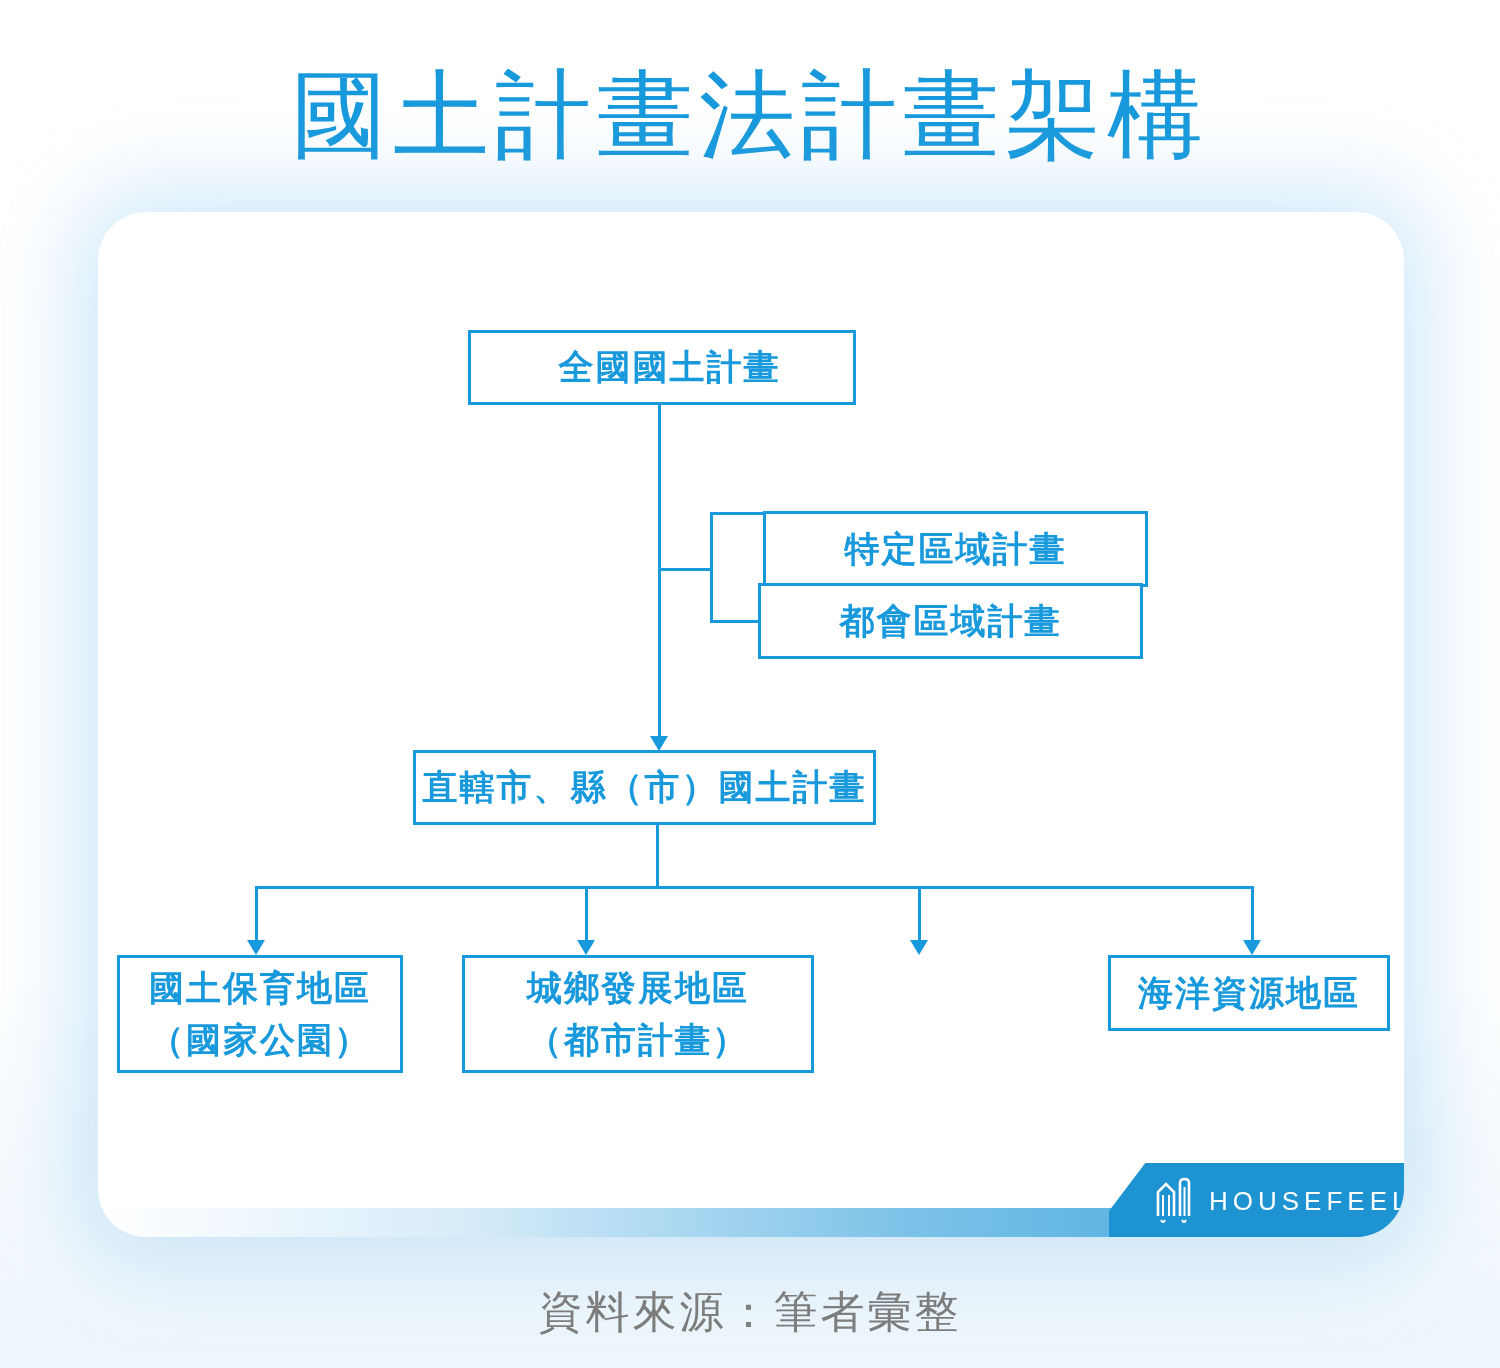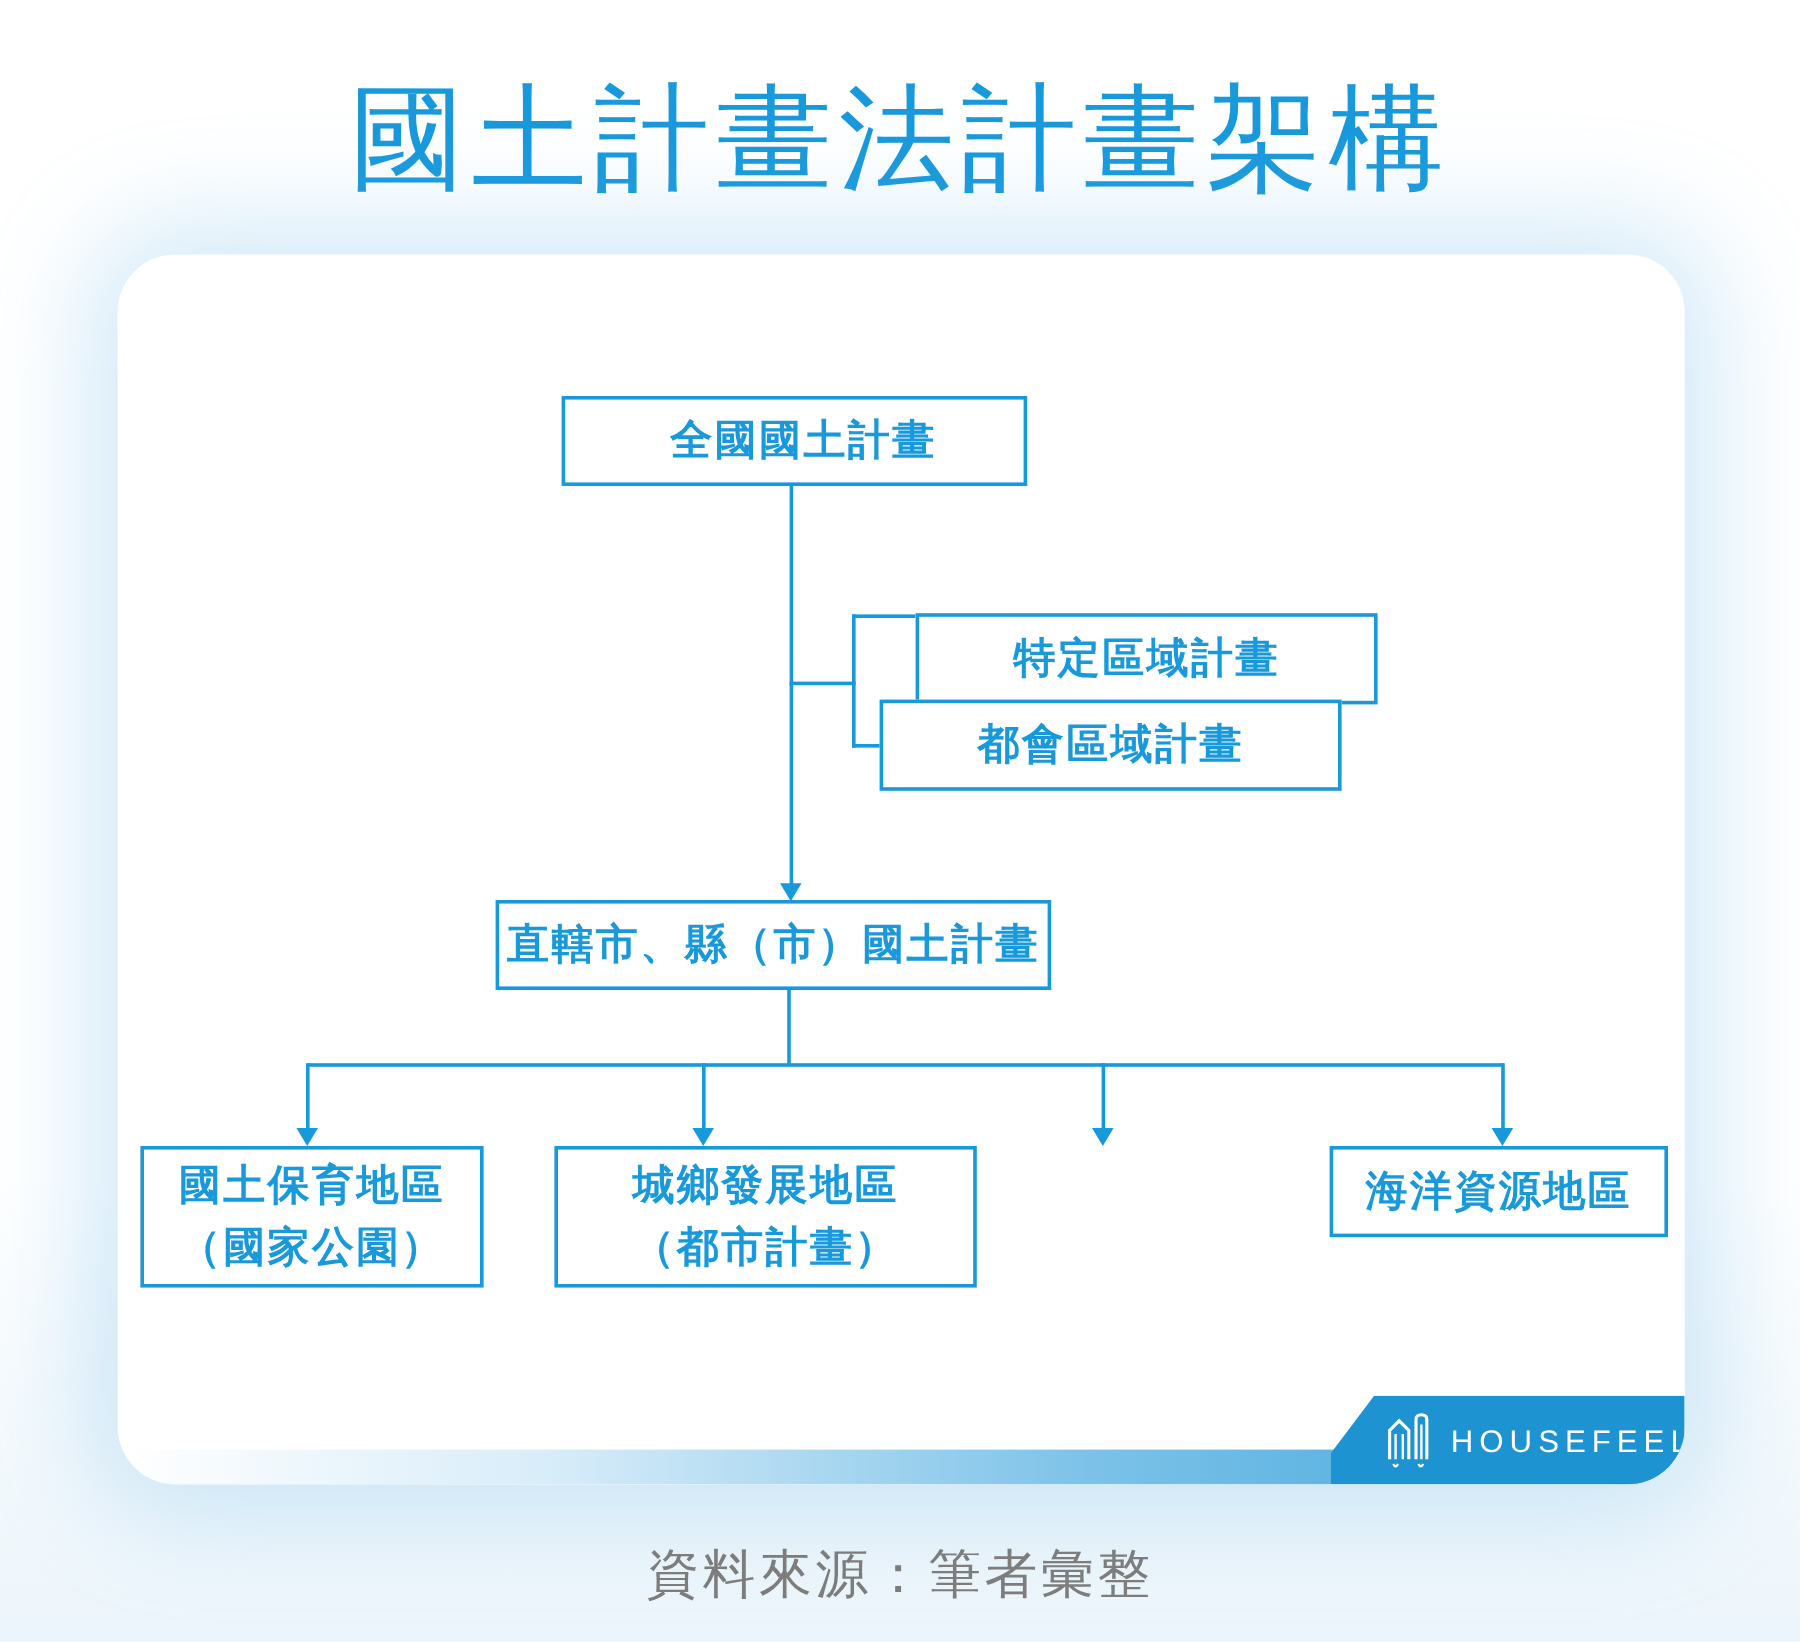--- a/index.html
+++ b/index.html
@@ -104,21 +104,21 @@
 
   <div class="hline" style="left:560px;top:356px;width:55px;height:3px;"></div>
   <div class="vline" style="left:612px;top:300px;width:3px;height:111px;"></div>
   <div class="hline" style="left:612px;top:300px;width:53px;height:3px;"></div>
   <div class="hline" style="left:612px;top:408px;width:53px;height:3px;"></div>
 
   <div class="box" style="left:665px;top:263px;width:385px;height:76px;margin-top:36px;">
     <span>特定區域計畫</span>
   </div>
 
-  <div class="box" style="left:635px;top:371px;width:385px;height:76px;">
+  <div class="box" style="left:660px;top:371px;width:385px;height:76px;">
     <span>都會區域計畫</span>
   </div>
 
   <div class="box" style="left:315px;top:538px;width:463px;height:75px;">
     <span>直轄市、縣（市）國土計畫</span>
   </div>
 
   <div class="vline" style="left:558px;top:613px;width:3px;height:63px;"></div>
   <div class="hline" style="left:158px;top:674px;width:997px;height:3px;"></div>
 

